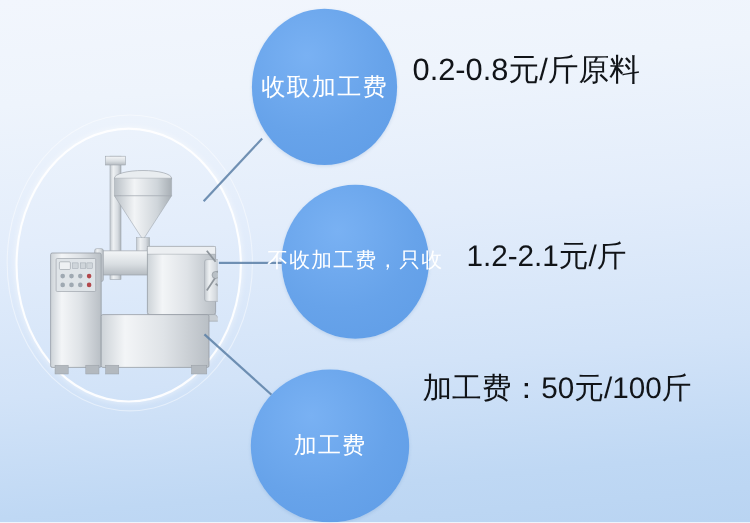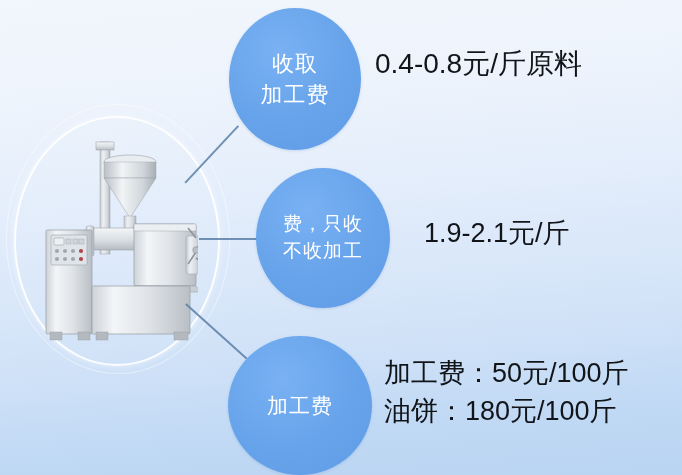--- a/index.html
+++ b/index.html
@@ -37,21 +37,21 @@
 
   
   .conn{position:absolute;background:#5b7fa6;height:1.6px;transform-origin:0 50%;opacity:.85;}
 
   
   .bubble{
     position:absolute;
     border-radius:50%;
     background:radial-gradient(circle at 38% 30%,#79b1f3 0%,#67a3ea 55%,#5e9ce6 100%);
     color:#ffffff;
-    display:flex;flex-direction:column;
+    display:flex;flex-direction:row;
     align-items:center;justify-content:center;
     text-align:center;
     letter-spacing:1px;
     box-shadow:0 1px 3px rgba(60,110,170,.18);
   }
   .bubble span{display:block;line-height:1.42;white-space:nowrap;}
 
   #bubble-1{left:229px;top:8px;width:132px;height:142px;font-size:22px;}
   #bubble-2{left:256px;top:168px;width:134px;height:140px;font-size:19px;}
   #bubble-3{left:228px;top:336px;width:144px;height:139px;font-size:21px;}
@@ -59,21 +59,21 @@
   
   .label{
     position:absolute;
     color:#111418;
     font-weight:400;
     white-space:nowrap;
     line-height:1.3;
   }
   #label-1{left:375px;top:46px;font-size:28px;}
   #label-2{left:424px;top:216px;font-size:27px;}
-  #label-3{left:384px;top:354px;font-size:27px;line-height:1.42;}
+  #label-3{left:384px;top:334px;font-size:27px;line-height:1.42;}
   #label-3 span{display:block;}
 </style>
 </head>
 <body>
 
 <div id="stage">
 
   <div class="ring2"></div>
   <div class="ring"></div>
 
@@ -158,34 +158,33 @@
   <div class="conn" style="left:185px;top:182px;width:78px;transform:rotate(-47deg);"></div>
   <div class="conn" style="left:199px;top:238px;width:62px;"></div>
   <div class="conn" style="left:186px;top:303px;width:82px;transform:rotate(42deg);"></div>
 
   <div id="bubble-1" class="bubble">
     <span>收取</span>
     <span>加工费</span>
   </div>
 
   <div id="bubble-2" class="bubble">
+    <span>不收加工</span>
     <span>费，只收</span>
-    <span>不收加工</span>
   </div>
 
   <div id="bubble-3" class="bubble">
     <span>加工费</span>
   </div>
 
   <div id="label-1" class="label">
-    <span>0.4-0.8元/斤原料</span>
+    <span>0.2-0.8元/斤原料</span>
   </div>
 
   <div id="label-2" class="label">
-    <span>1.9-2.1元/斤</span>
+    <span>1.2-2.1元/斤</span>
   </div>
 
   <div id="label-3" class="label">
     <span>加工费：50元/100斤</span>
-    <span>油饼：180元/100斤</span>
   </div>
 
 </div>
 
 </body></html>

